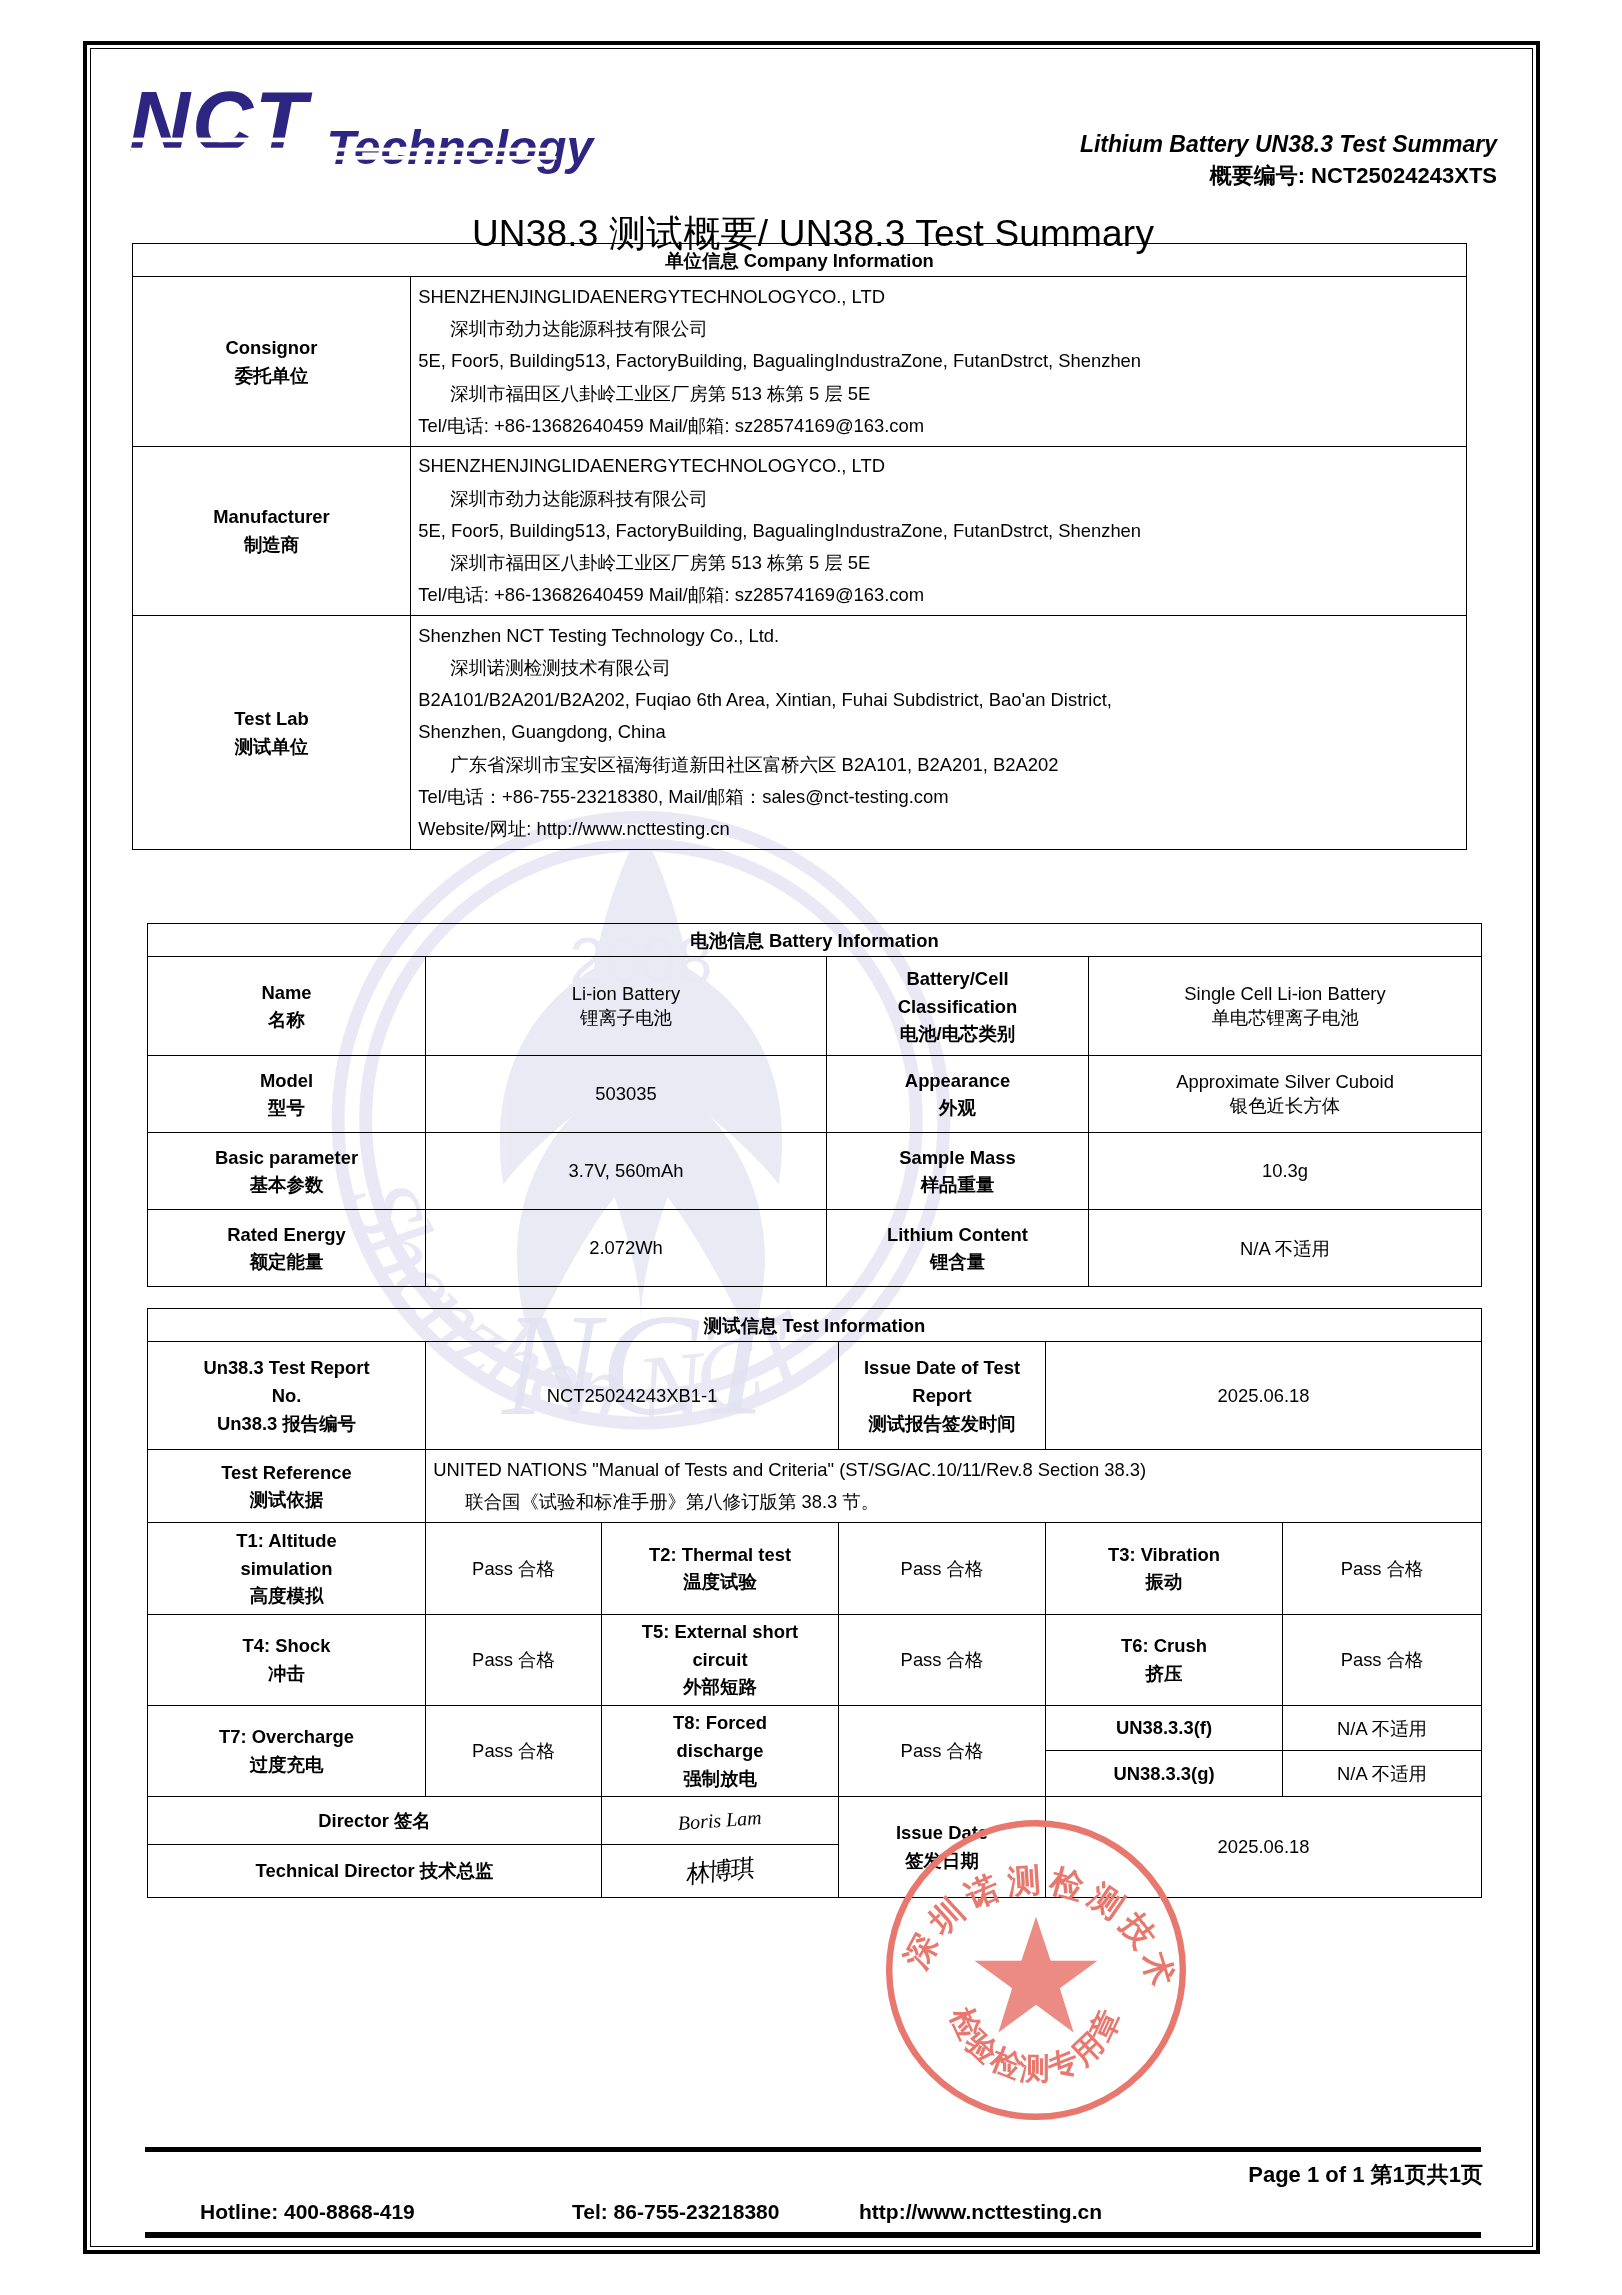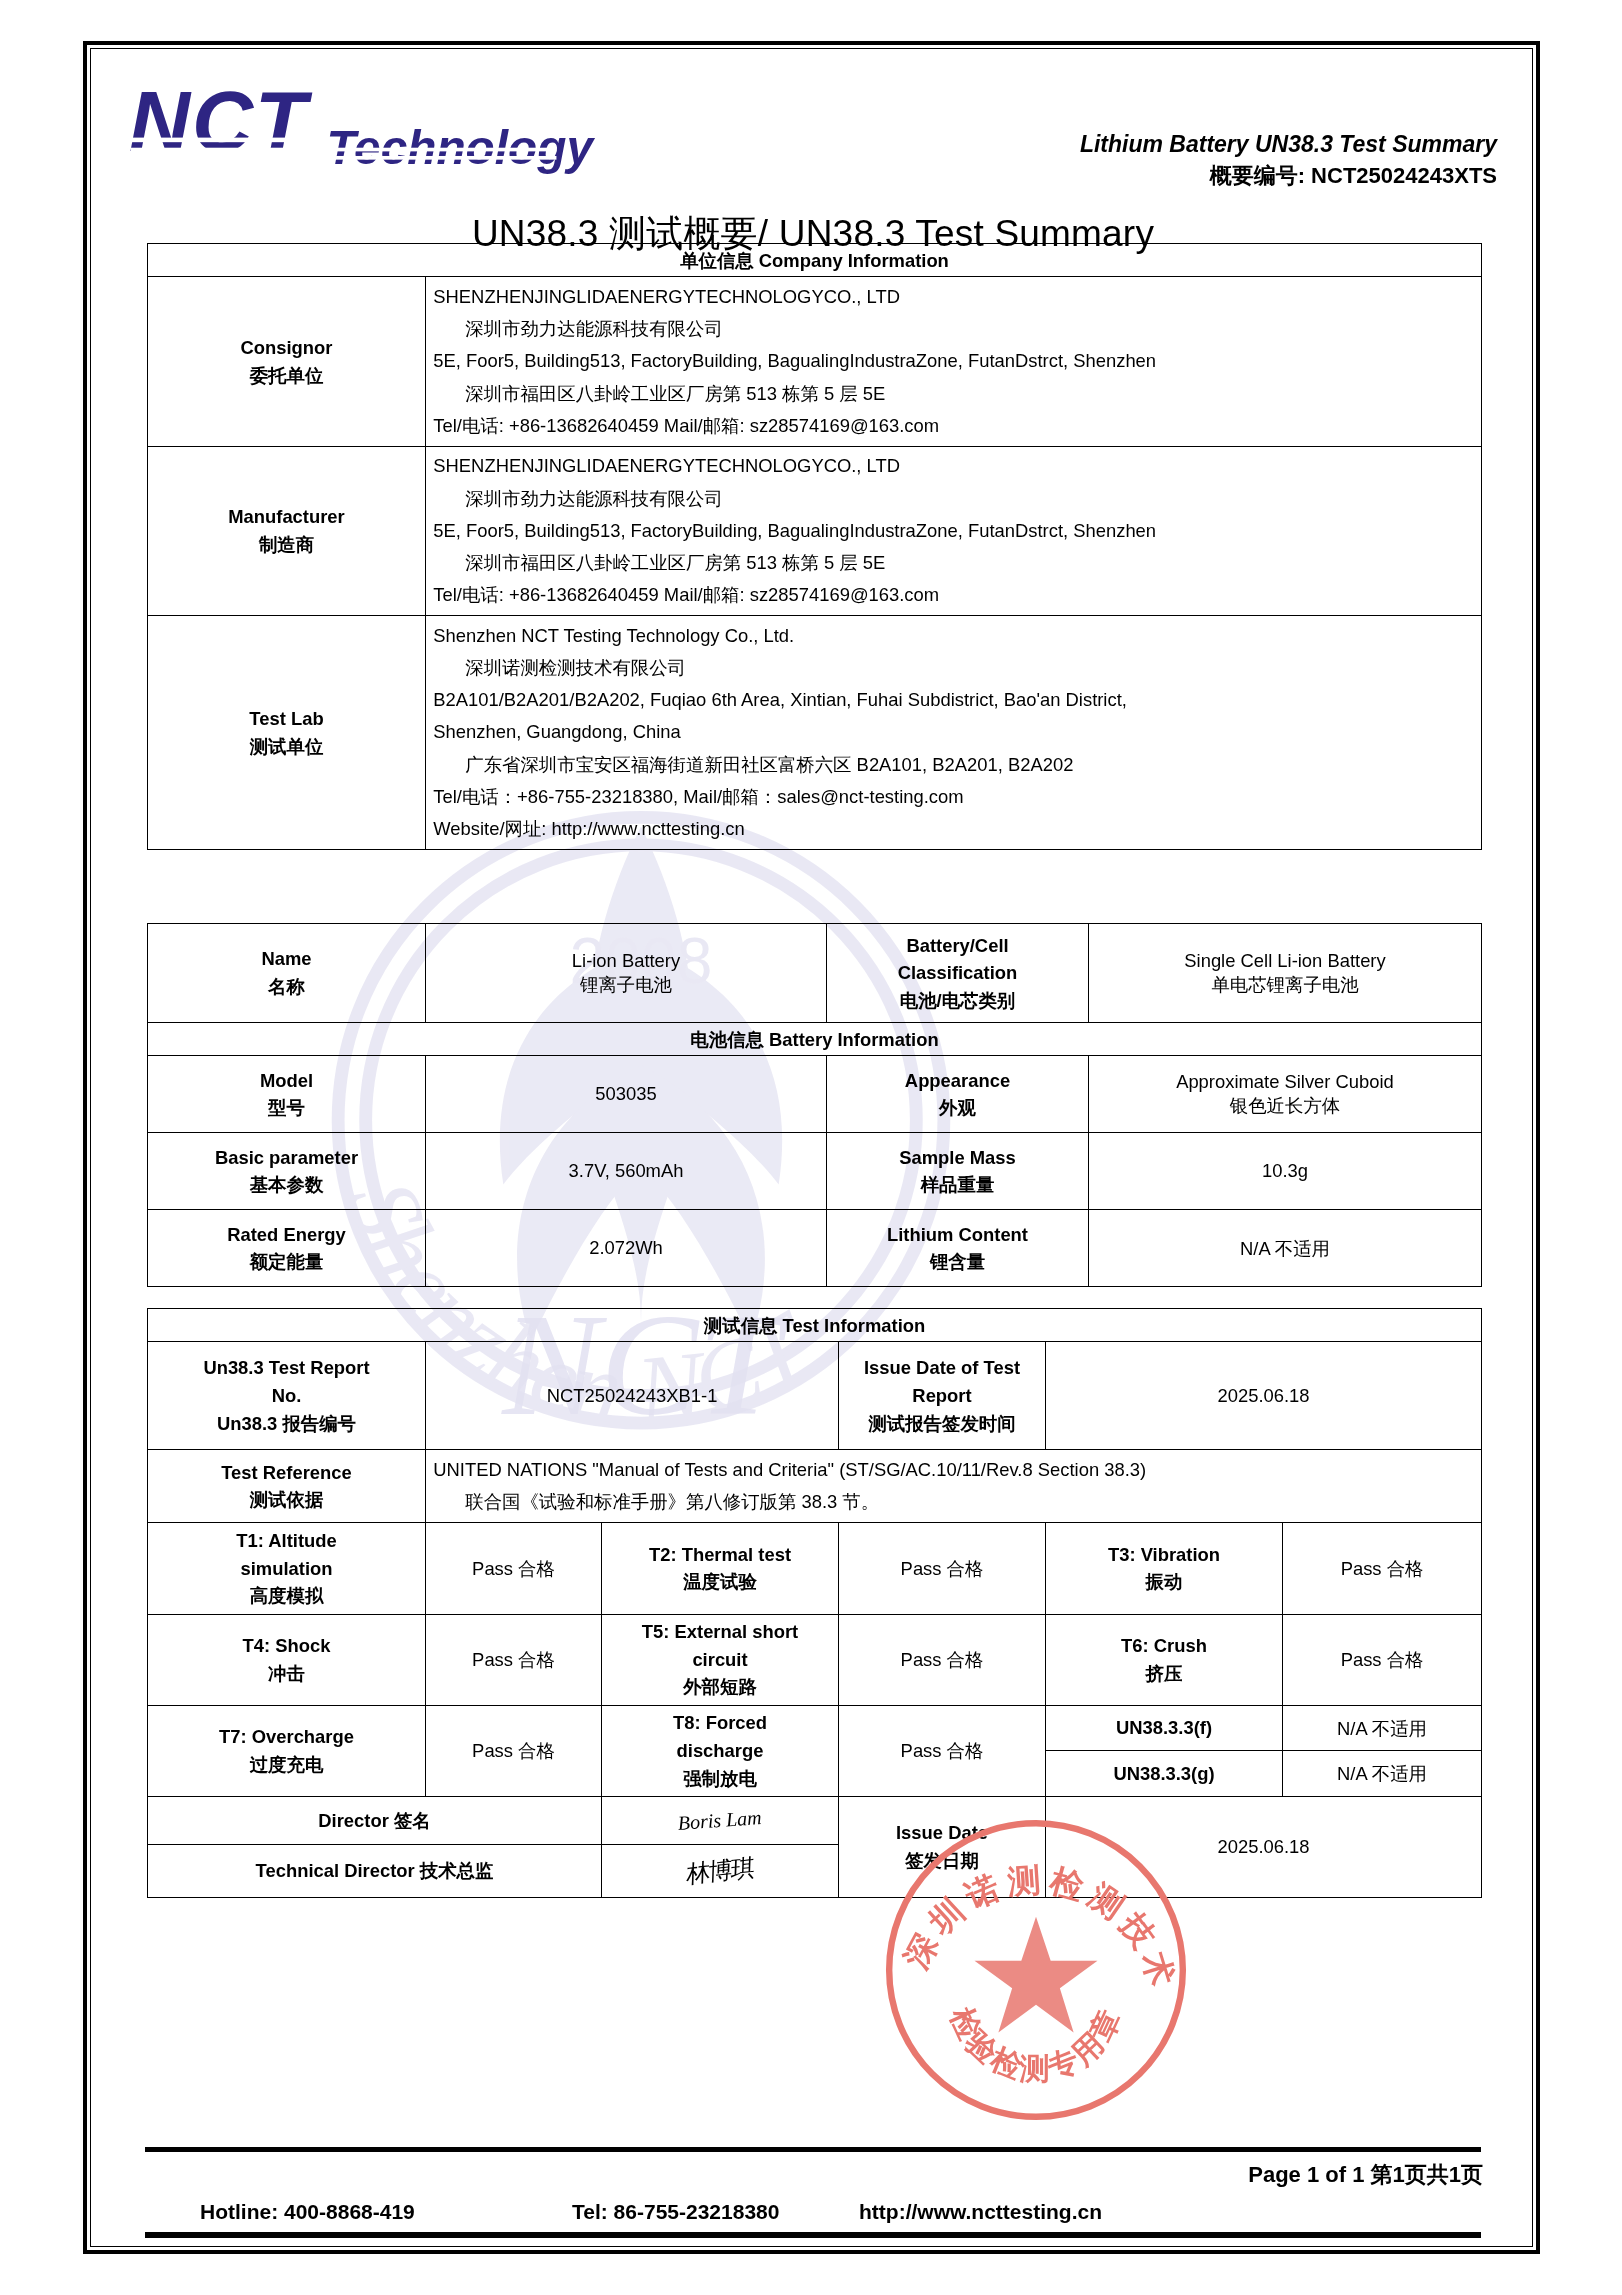--- a/index.html
+++ b/index.html
@@ -156,21 +156,21 @@
   <div id="hdr-right">
     <div>Lithium Battery UN38.3 Test Summary</div>
     <div class="sub">
       <span>概要编号:</span>
       <span>NCT25024243XTS</span>
     </div>
   </div>
 
   <div id="doc-title">UN38.3 测试概要/ UN38.3 Test Summary</div>
 
-  <table class="tbl" style="left:147px;top:243px;width:1334px;">
+  <table class="tbl" style="left:132px;top:243px;width:1334px;">
     <colgroup>
         <col style="width:278px">
         <col style="width:1056px">
       </colgroup>
     <tbody>
         <tr>
       <td class="section" colspan="2">单位信息 Company Information</td>
     </tr>
     <tr>
       <td class="lbl">
@@ -217,41 +217,41 @@
     </table>
 
   <table class="tbl" style="left:147px;top:923px;width:1334px;">
     <colgroup>
       <col style="width:278px">
         <col style="width:401px">
       <col style="width:262px">
         <col style="width:393px">
     </colgroup>
     <tbody>
-        <tr style="height:99px">
+        <tr>
+      <td class="section" colspan="4">电池信息 Battery Information</td>
+    </tr>
+    <tr style="height:99px">
       <td class="lbl">
         <div>Name</div>
         <div>名称</div>
       </td>
       <td class="ctr">
         <div>Li-ion Battery</div>
         <div>锂离子电池</div>
       </td>
       <td class="lbl">
         <div>Battery/Cell</div>
         <div>Classification</div>
         <div>电池/电芯类别</div>
       </td>
       <td class="ctr">
         <div>Single Cell Li-ion Battery</div>
         <div>单电芯锂离子电池</div>
       </td>
-    </tr>
-    <tr>
-      <td class="section" colspan="4">电池信息 Battery Information</td>
     </tr>
     <tr style="height:77px">
       <td class="lbl">
         <div>Model</div>
         <div>型号</div>
       </td>
       <td class="ctr">503035</td>
       <td class="lbl">
         <div>Appearance</div>
         <div>外观</div>

